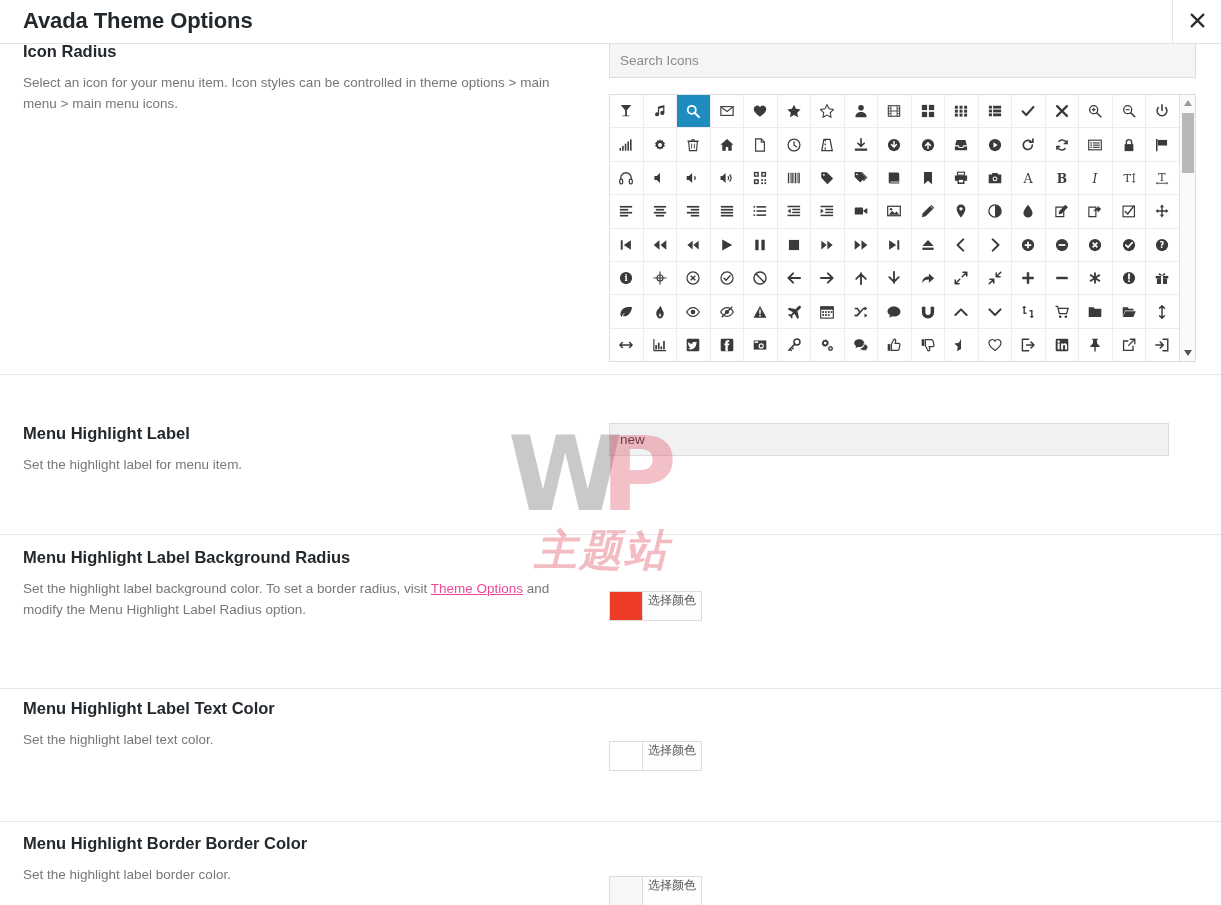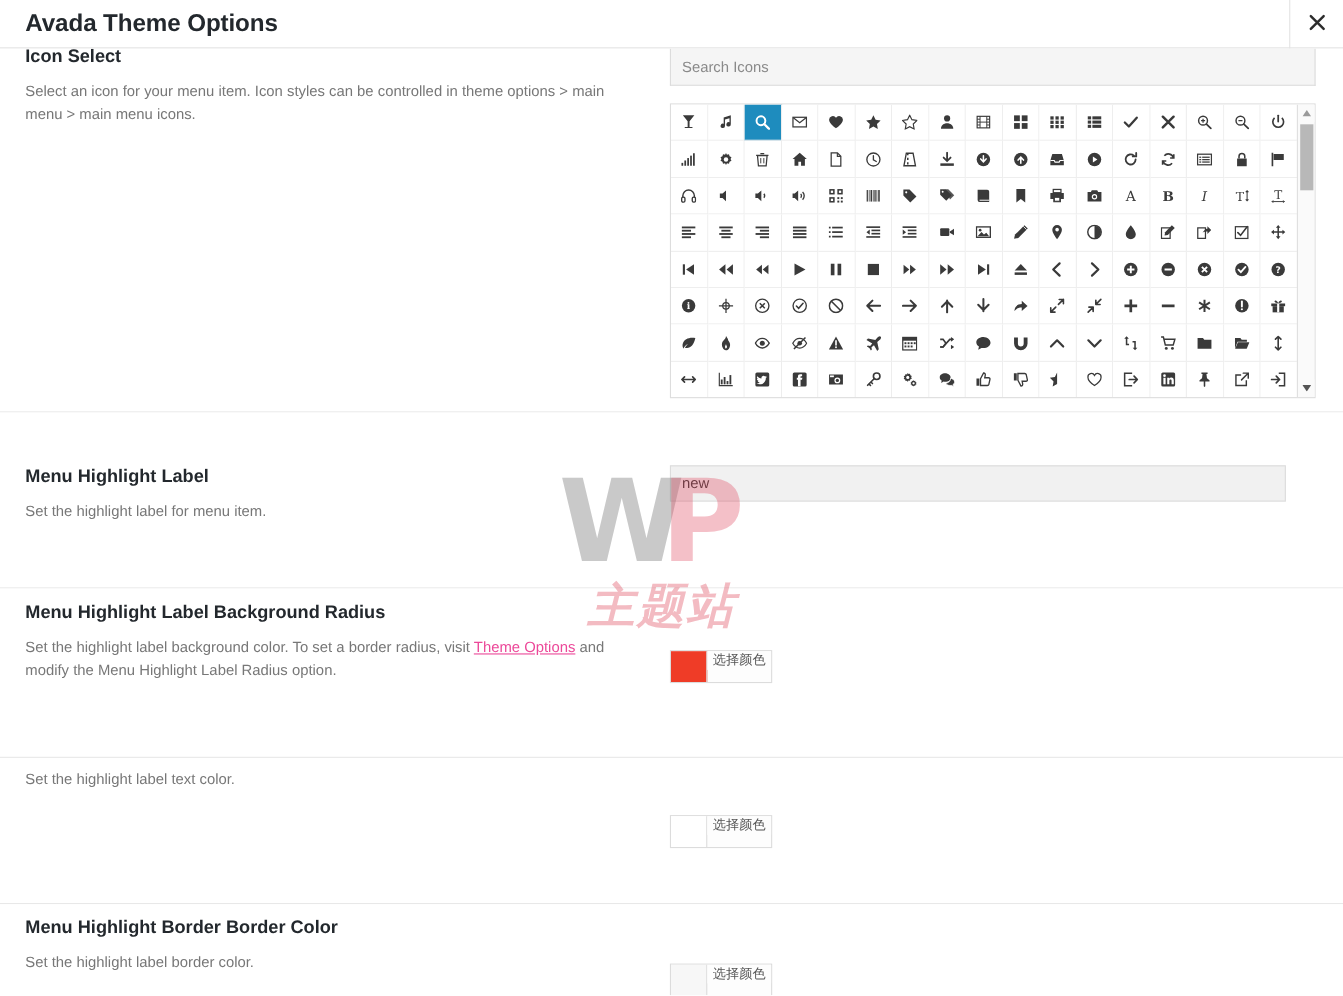--- a/index.html
+++ b/index.html
@@ -279,21 +279,21 @@
 
   <div class="modal-body">
 
     <div class="watermark">
       <div class="wm-wp"><span class="wm-w">W</span><span class="wm-p">P</span></div>
       <div class="wm-cn">主题站</div>
     </div>
 
     <div class="opt-row" id="row-icon-select">
       <div class="opt-left" id="icon-select-left">
-        <h3 class="opt-title">Icon Select</h3>
+        <h3 class="opt-title">Icon Radius</h3>
         <p class="opt-desc">Select an icon for your menu item. Icon styles can be controlled in theme options &gt; main menu &gt; main menu icons.</p>
       </div>
       <div class="opt-right" id="icon-select-right">
         <input class="search-icons-input" type="text" placeholder="Search Icons" style="">
         <div class="icon-grid-wrap">
           <div class="icon-grid" id="icon-grid">
               <div class="icon-cell">
                 <svg viewBox="0 0 16 16">
                   <path d="M2 1h12l-5 6v6h3v1H4v-1h3V7z" fill="currentColor"></path>
                 </svg>
@@ -1229,20 +1229,21 @@
       <div class="opt-right" id="bg-right">
         <div class="color-picker">
           <div class="color-swatch" id="swatch-bg" style="background: rgb(239, 60, 39);"></div>
           <div class="color-picker-label">选择颜色</div>
         </div>
       </div>
     </div>
 
     <div class="opt-row color-row" id="row-text-color">
       <div class="opt-left" id="tc-left">
+        <h3 class="opt-title">Menu Highlight Label Text Color</h3>
         <p class="opt-desc">Set the highlight label text color.</p>
       </div>
       <div class="opt-right" id="tc-right">
         <div class="color-picker">
           <div class="color-swatch" id="swatch-text" style="background: rgb(255, 255, 255);"></div>
           <div class="color-picker-label">选择颜色</div>
         </div>
       </div>
     </div>
 

